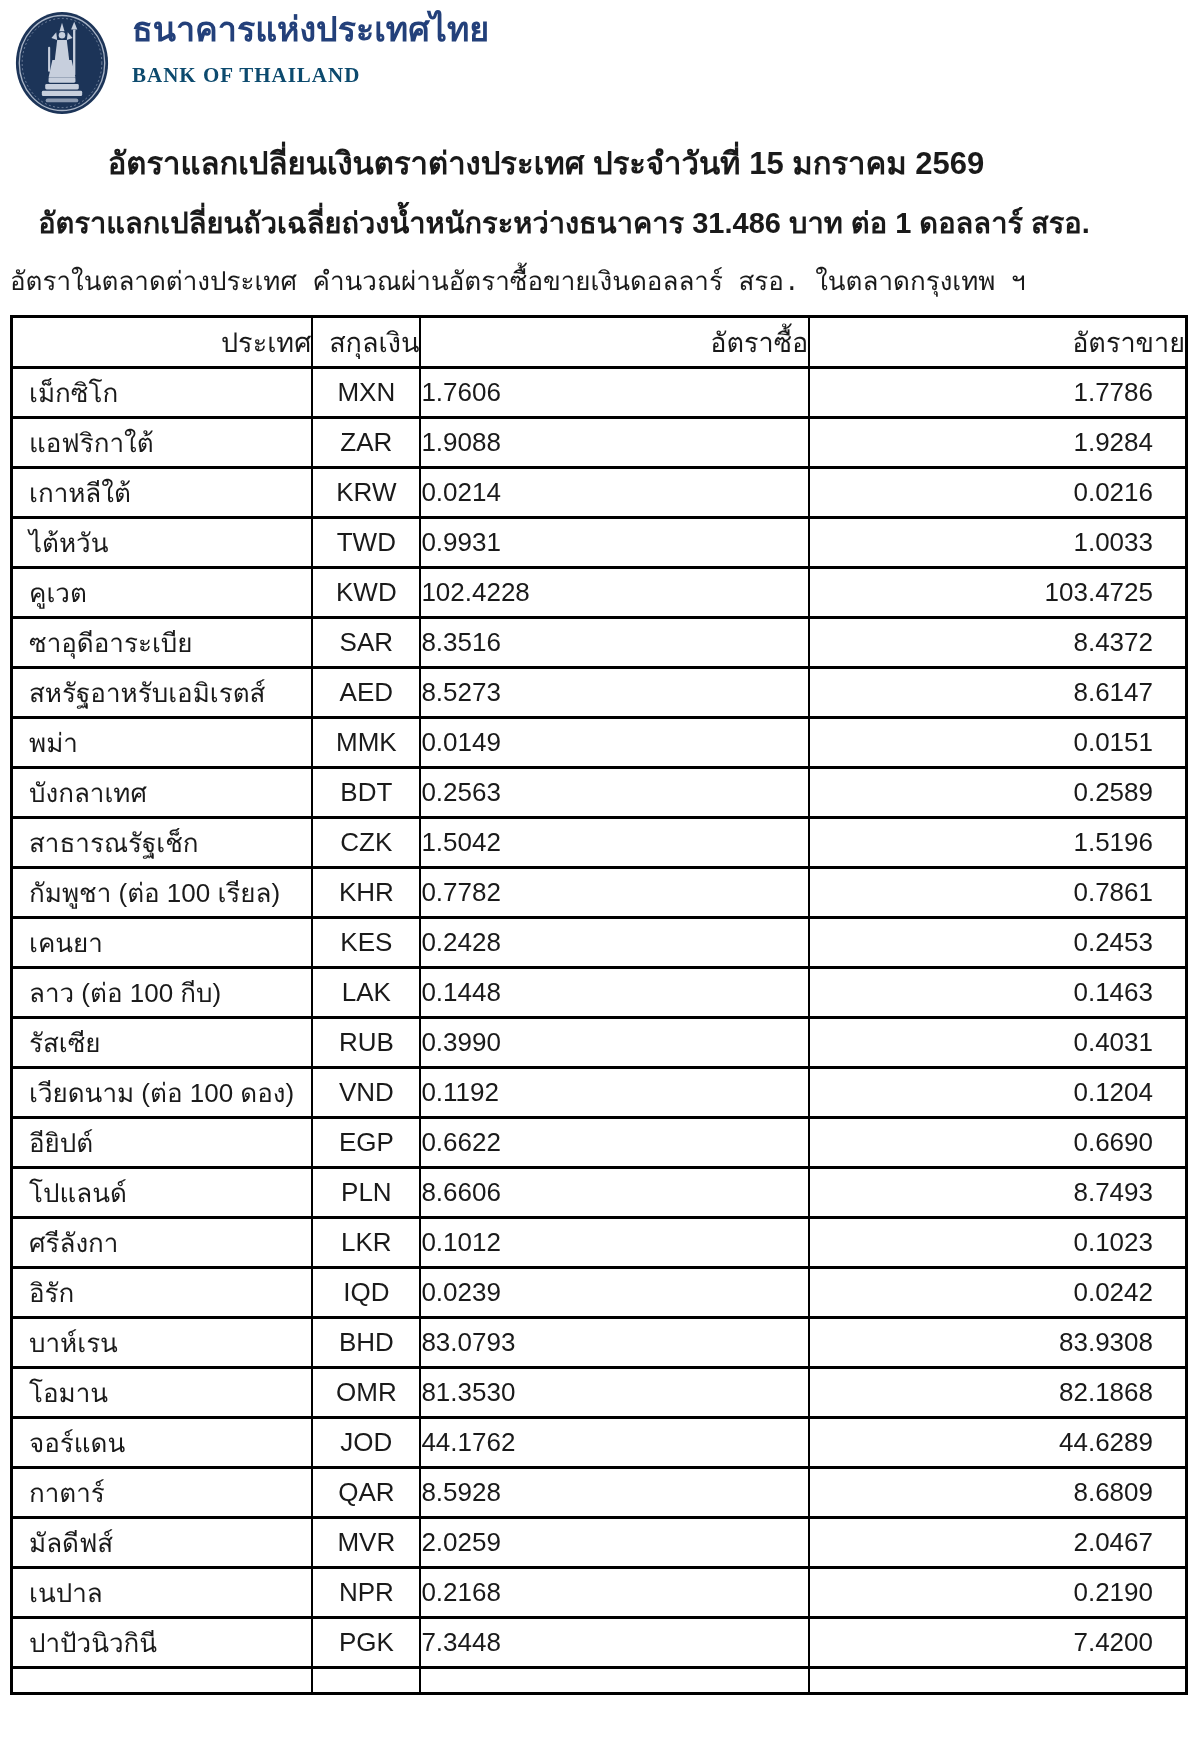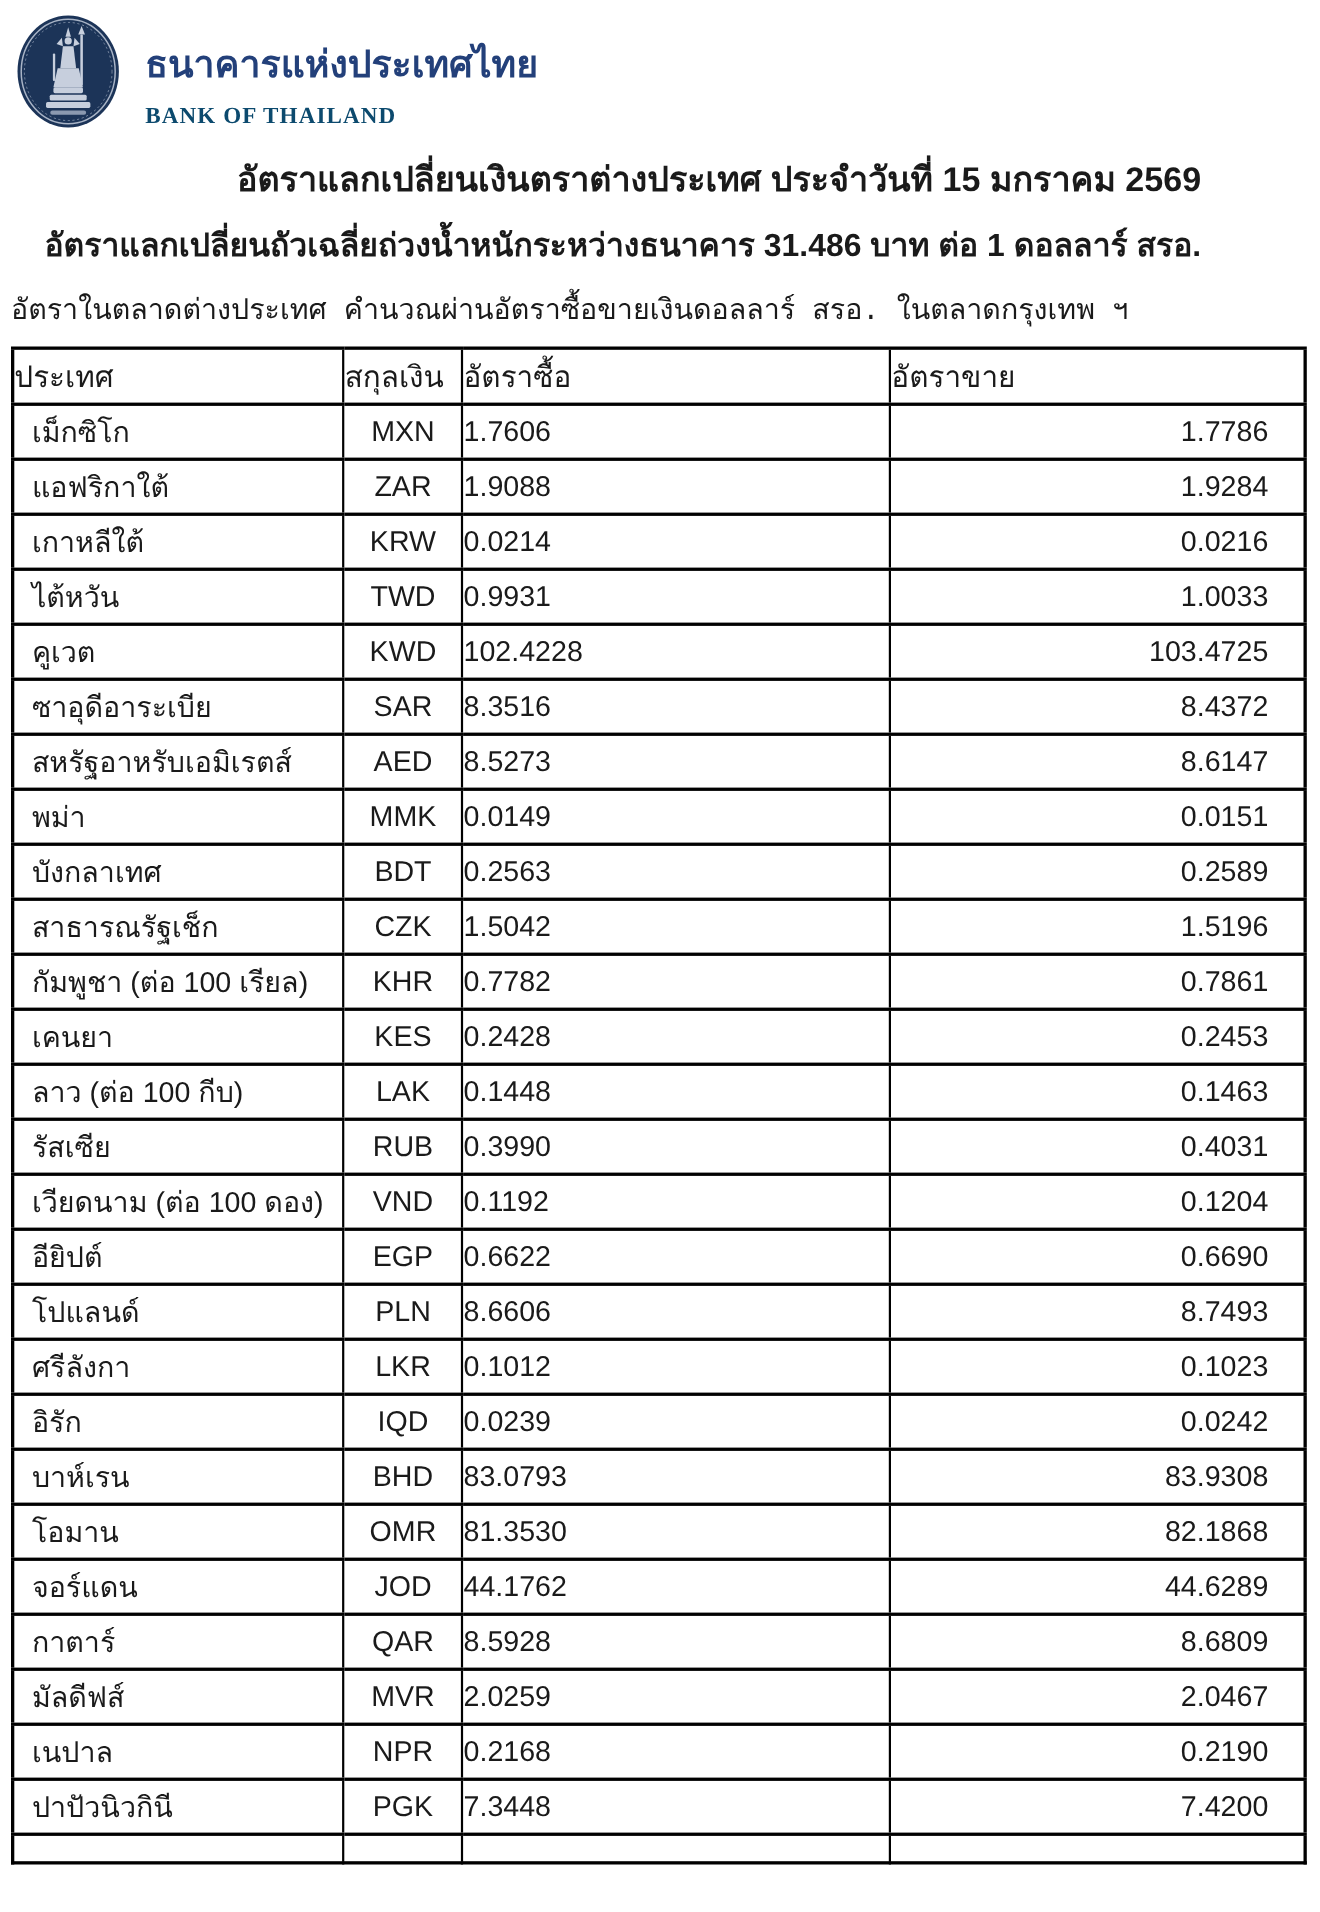--- a/index.html
+++ b/index.html
@@ -3,48 +3,48 @@
 <meta charset="utf-8">
 <style>
   * { box-sizing: border-box; }
   html, body { margin: 0; padding: 0; }
   body {
     width: 1200px; height: 1738px; overflow: hidden;
     background: #ffffff; color: #1a1a1a;
     font-family: "Liberation Sans", "DejaVu Sans", sans-serif;
   }
   .header-row {
-    display: flex; align-items: flex-end; gap: 22px;
+    display: flex; align-items: flex-start; gap: 22px;
     padding: 10px 0 0 14px; height: 118px;
   }
   .logo { width: 96px; height: 106px; flex: 0 0 auto; }
   .logo svg { width: 96px; height: 106px; display: block; }
   .bank-names { display: flex; flex-direction: column; justify-content: center; }
   .bank-th {
     font-size: 34px; font-weight: 600; color: #23407a; line-height: 1.15;
   }
   .bank-en {
     font-family: "Liberation Serif", "DejaVu Serif", serif;
     font-size: 21px; font-weight: 700; color: #0c4a6e;
     letter-spacing: 1px; margin-top: 14px;
   }
-  .titles { width: 1092px; text-align: right; }
+  .titles { width: 1092px; text-align: center; }
   .doc-title { margin-top: 20px; font-size: 31px; font-weight: 600; }
   .doc-subtitle { margin-top: 12px; font-size: 29px; font-weight: 600; padding-left: 36px; }
   .doc-note { margin-top: 14px; margin-left: 10px; font-size: 26px; font-weight: 500; font-family: Liberation Mono, monospace; }
   table.rates {
     border-collapse: collapse; table-layout: fixed;
     margin: 14px 10px 0 10px; width: 1178px;
     border: 3px solid #000;
   }
   th, td {
     border-top: 3px solid #000; border-left: 2px solid #000;
     padding: 0; overflow: hidden; white-space: nowrap;
   }
-  th { height: 51px; font-size: 27px; font-weight: 500; text-align: left; }
+  th { height: 51px; font-size: 27px; font-weight: 500; text-align: right; }
   td { height: 50px; font-size: 26px; font-weight: 400; }
   td.country { text-align: left; padding-left: 16px; }
   td.code    { text-align: center; }
   td.buy     { text-align: left; padding-right: 32px; }
   td.sell    { text-align: right; padding-right: 32px; }
   tr.cutoff td { height: 26px; }
 </style>
 </head>
 <body>
 

